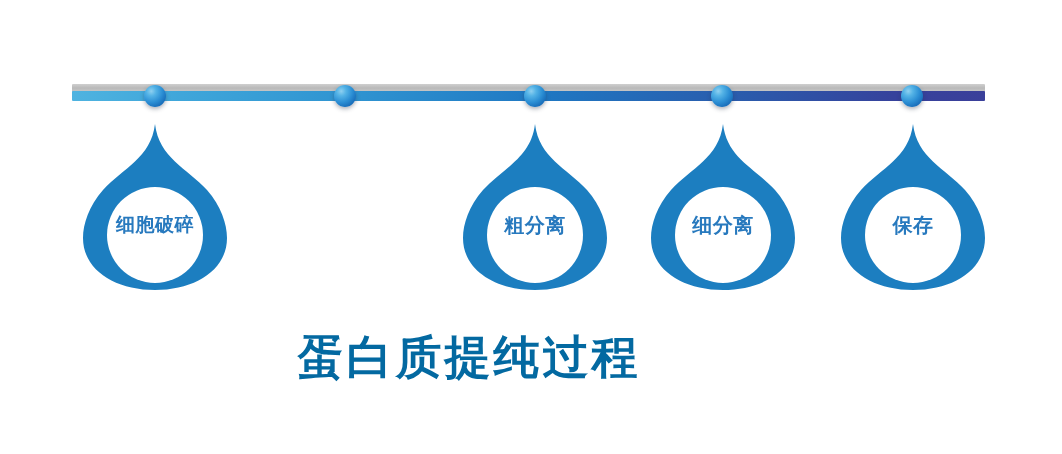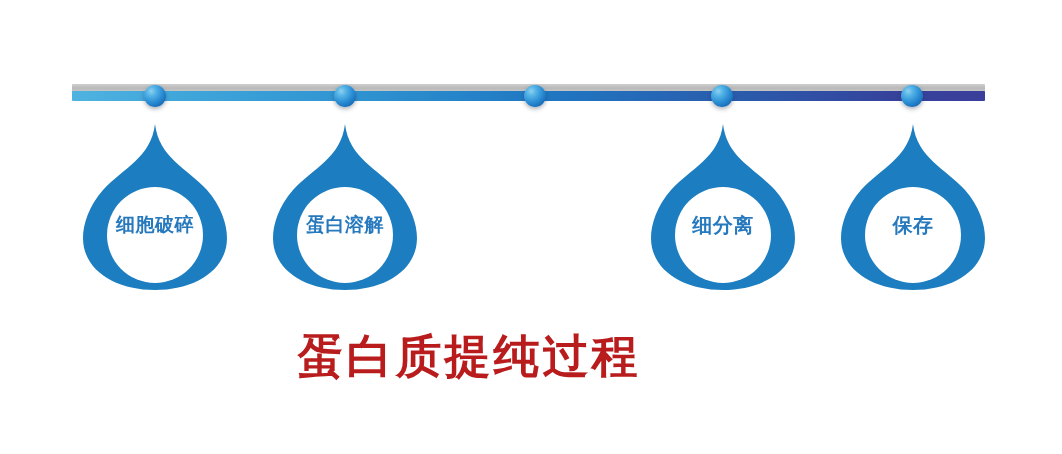--- a/index.html
+++ b/index.html
@@ -111,26 +111,25 @@
   }
   .drop-label.wide { font-size: 19px; }
 
   
   #caption {
     position: absolute;
     left: 0;
     top: 326px;
     width: 938px;
     text-align: center;
-    color: #b91c1c;
+    color: #0369a1;
     font-size: 46px;
     font-weight: bold;
     letter-spacing: 3px;
     line-height: 62px;
-    font-family: Liberation Serif, serif;
   }
 </style>
 </head>
 <body>
 
 <div id="stage">
 
   <div id="timeline">
     <div class="track-gray"></div>
     <div class="track-blue"></div>
@@ -153,37 +152,37 @@
             <rect x="0" y="0" width="160" height="176" fill="#000"></rect>
             <path d="M80 6 C 84 40, 112 50, 132 72 C 146 88, 152 106, 152 120 C 152 152, 120 172, 80 172 C 40 172, 8 152, 8 120 C 8 106, 14 88, 28 72 C 48 50, 76 40, 80 6 Z" fill="#fff"></path>
             <circle cx="80" cy="117" r="48" fill="#000"></circle>
           </mask>
         </defs>
         <rect x="0" y="0" width="160" height="176" fill="#1F7EC0" mask="url(#mk1)" filter="url(#sh1)"></rect>
       </svg>
       <div class="drop-label wide">细胞破碎</div>
     </div>
 
-    <div class="drop" style="left:345px">
-      <svg viewBox="0 0 160 176" xmlns="http://www.w3.org/2000/svg" aria-hidden="true">
-        <defs>
-          <filter id="sh2" x="-30%" y="-20%" width="170%" height="150%">
-            <feDropShadow dx="4" dy="5" stdDeviation="5" flood-color="#6b6b6b" flood-opacity="0.45"></feDropShadow>
-          </filter>
-          <mask id="mk2">
-            <rect x="0" y="0" width="160" height="176" fill="#000"></rect>
-            <path d="M80 6 C 84 40, 112 50, 132 72 C 146 88, 152 106, 152 120 C 152 152, 120 172, 80 172 C 40 172, 8 152, 8 120 C 8 106, 14 88, 28 72 C 48 50, 76 40, 80 6 Z" fill="#fff"></path>
-            <circle cx="80" cy="117" r="48" fill="#000"></circle>
-          </mask>
-        </defs>
-        <rect x="0" y="0" width="160" height="176" fill="#1F7EC0" mask="url(#mk2)" filter="url(#sh2)"></rect>
-      </svg>
-      <div class="drop-label wide">蛋白溶解</div>
-    </div>
-
+
+    <div class="drop" style="left:535px">
+      <svg viewBox="0 0 160 176" xmlns="http://www.w3.org/2000/svg" aria-hidden="true">
+        <defs>
+          <filter id="sh3" x="-30%" y="-20%" width="170%" height="150%">
+            <feDropShadow dx="4" dy="5" stdDeviation="5" flood-color="#6b6b6b" flood-opacity="0.45"></feDropShadow>
+          </filter>
+          <mask id="mk3">
+            <rect x="0" y="0" width="160" height="176" fill="#000"></rect>
+            <path d="M80 6 C 84 40, 112 50, 132 72 C 146 88, 152 106, 152 120 C 152 152, 120 172, 80 172 C 40 172, 8 152, 8 120 C 8 106, 14 88, 28 72 C 48 50, 76 40, 80 6 Z" fill="#fff"></path>
+            <circle cx="80" cy="117" r="48" fill="#000"></circle>
+          </mask>
+        </defs>
+        <rect x="0" y="0" width="160" height="176" fill="#1F7EC0" mask="url(#mk3)" filter="url(#sh3)"></rect>
+      </svg>
+      <div class="drop-label">粗分离</div>
+    </div>
 
     <div class="drop" style="left:913px">
       <svg viewBox="0 0 160 176" xmlns="http://www.w3.org/2000/svg" aria-hidden="true">
         <defs>
           <filter id="sh5" x="-30%" y="-20%" width="170%" height="150%">
             <feDropShadow dx="4" dy="5" stdDeviation="5" flood-color="#6b6b6b" flood-opacity="0.45"></feDropShadow>
           </filter>
           <mask id="mk5">
             <rect x="0" y="0" width="160" height="176" fill="#000"></rect>
             <path d="M80 6 C 84 40, 112 50, 132 72 C 146 88, 152 106, 152 120 C 152 152, 120 172, 80 172 C 40 172, 8 152, 8 120 C 8 106, 14 88, 28 72 C 48 50, 76 40, 80 6 Z" fill="#fff"></path>

